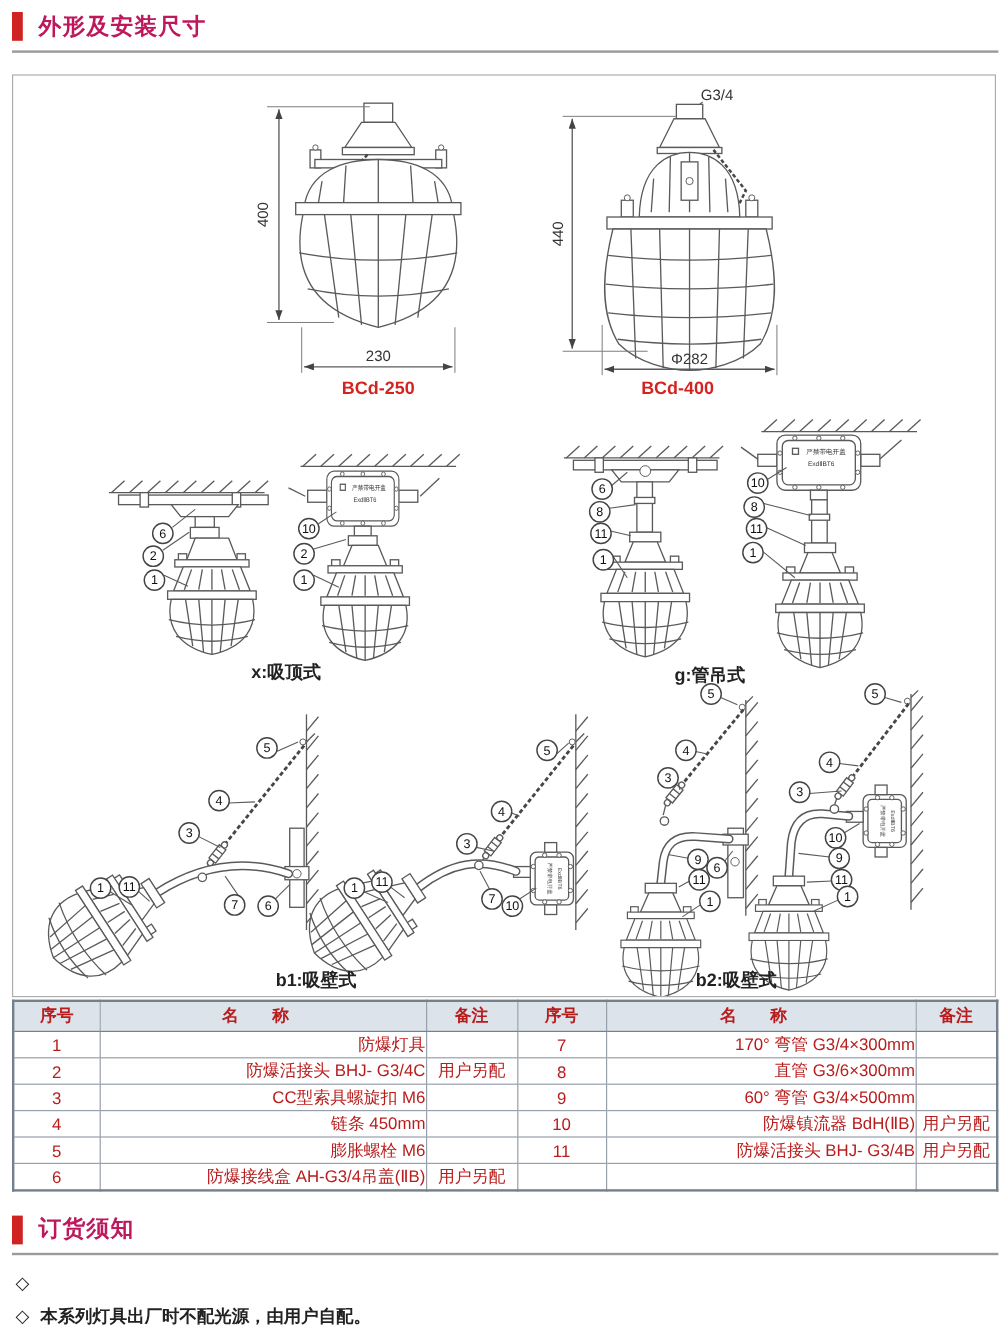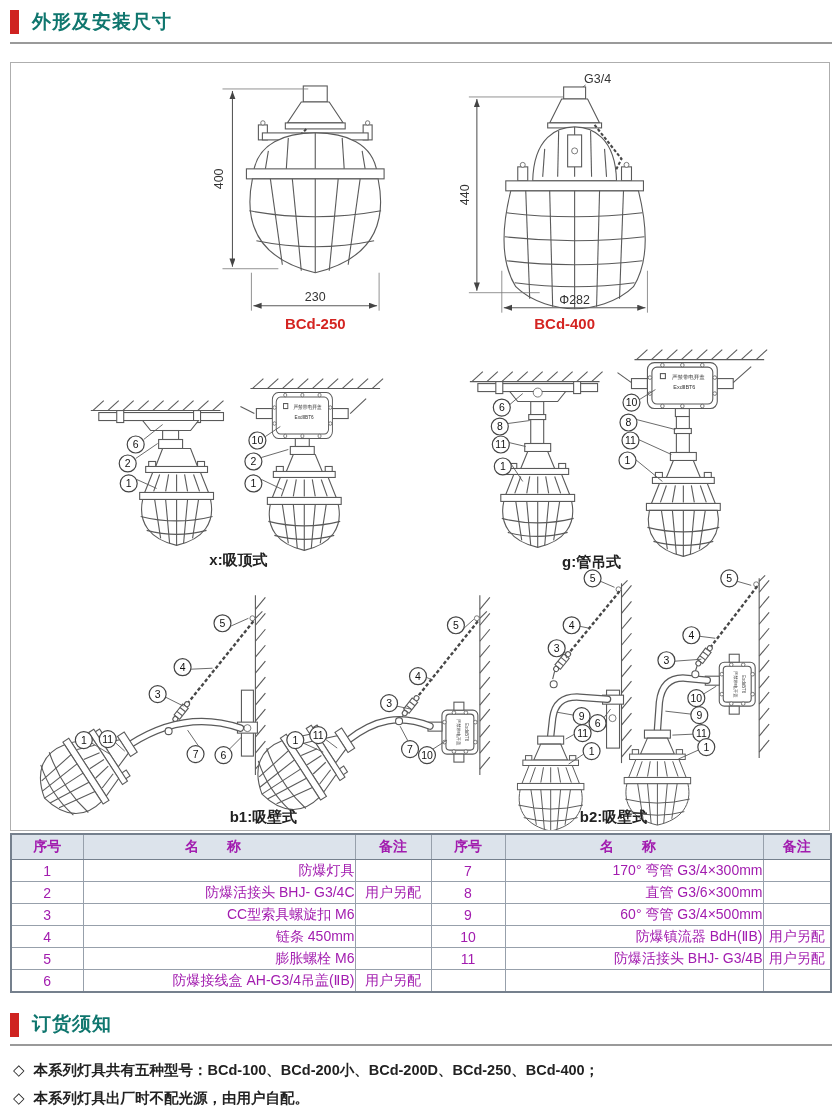--- a/index.html
+++ b/index.html
@@ -1,19 +1,19 @@
 <!DOCTYPE html>
 <html><head>
 <meta charset="utf-8">
 <style>
   html,body{margin:0;padding:0;background:#fff;}
   body{width:840px;height:1110px;position:relative;font-family:"Liberation Sans","DejaVu Sans",sans-serif;color:#222;overflow:hidden;}
   .sec-h{position:absolute;left:10px;right:8px;display:flex;align-items:center;border-bottom:2px solid #9a9a9a;padding-bottom:7px;}
   .sec-h .bar{width:9px;height:24px;background:#cf2321;margin-right:13px;}
-  .sec-h h2{margin:0;font-size:19px;font-weight:bold;color:#0f766e;letter-spacing:1px;}
+  .sec-h h2{margin:0;font-size:19px;font-weight:bold;color:#be185d;letter-spacing:1px;}
   #sec1{top:9px;}
   #sec2{top:1011px;align-items:flex-end;}
   .panel{position:absolute;left:10px;top:62px;width:820px;height:769px;border:1.5px solid #aeaeae;box-sizing:border-box;background:#fff;}
   .panel svg{width:100%;height:100%;display:block;}
   
   .ln{stroke:#5a5a5a;stroke-width:1.1;fill:none;}
   .fw{stroke:#5a5a5a;stroke-width:1.1;fill:#fff;}
   .bolt{stroke:#5a5a5a;stroke-width:.8;fill:#fff;}
   .thin{stroke:#777;stroke-width:.8;fill:none;}
   .chain{stroke:#474747;stroke-width:2.4;stroke-dasharray:3.5 2.2;fill:none;}
@@ -23,21 +23,21 @@
   .ldr{stroke:#5a5a5a;stroke-width:.9;fill:none;}
   .co circle{fill:#fff;stroke:#444;stroke-width:1.2;}
   .co text{font:10.5px "Liberation Sans",sans-serif;fill:#111;text-anchor:middle;}
   .cap{font:bold 15px "Liberation Sans",sans-serif;fill:#222;text-anchor:middle;}
   .model{font:bold 15px "Liberation Sans",sans-serif;fill:#d42421;text-anchor:middle;}
   .dt{font:12.5px "Liberation Sans",sans-serif;fill:#333;text-anchor:middle;}
   .jt{font:5.5px "Liberation Sans",sans-serif;fill:#333;text-anchor:middle;stroke:none;}
   .jtv{font:4.5px "Liberation Sans",sans-serif;fill:#444;text-anchor:middle;stroke:none;}
   
   .tables{position:absolute;left:10px;top:833px;}
-  table{border-collapse:collapse;table-layout:fixed;width:820px;font-size:14px;color:#a21caf;}
+  table{border-collapse:collapse;table-layout:fixed;width:820px;font-size:14px;color:#b91c1c;}
   th,td{border:1px solid #97a0ab;height:21px;padding:0;text-align:center;overflow:hidden;white-space:nowrap;}
   table{border:2px solid #75808d;}
   thead th{background:#dce3eb;font-weight:bold;height:24px;border-bottom:1.5px solid #75808d;}
   td.name{text-align:right;padding-left:20px;}
   .th-name{letter-spacing:12px;margin-left:28px;}
   
   .notes{position:absolute;left:13px;top:1056px;right:10px;}
   .note-line{display:flex;align-items:baseline;font-size:14.5px;font-weight:bold;color:#222;line-height:28px;}
   .note-line .dia{margin-right:9px;font-weight:normal;font-size:15px;}
 </style>
@@ -639,19 +639,18 @@
 </div>
 
 <div class="sec-h" id="sec2">
   <span class="bar"></span>
   <h2>订货须知</h2>
 </div>
 
 <div class="notes">
   <div class="note-line">
     <span class="dia">◇</span>
-    <span>本系列灯具共有五种型号：BCd-100、BCd-200小、BCd-200D、BCd-250、BCd-400；</span>
   </div>
   <div class="note-line">
     <span class="dia">◇</span>
     <span>本系列灯具出厂时不配光源，由用户自配。</span>
   </div>
 </div>
 
 </body></html>

